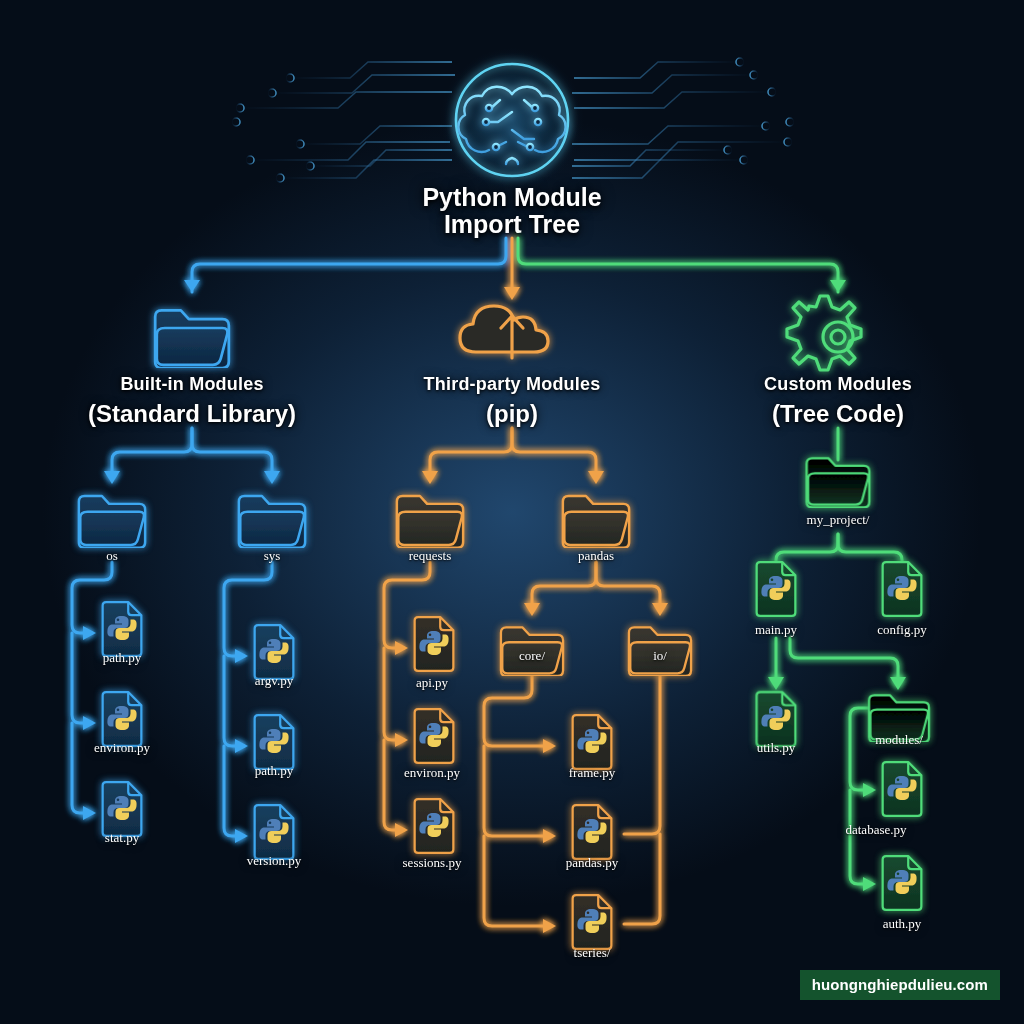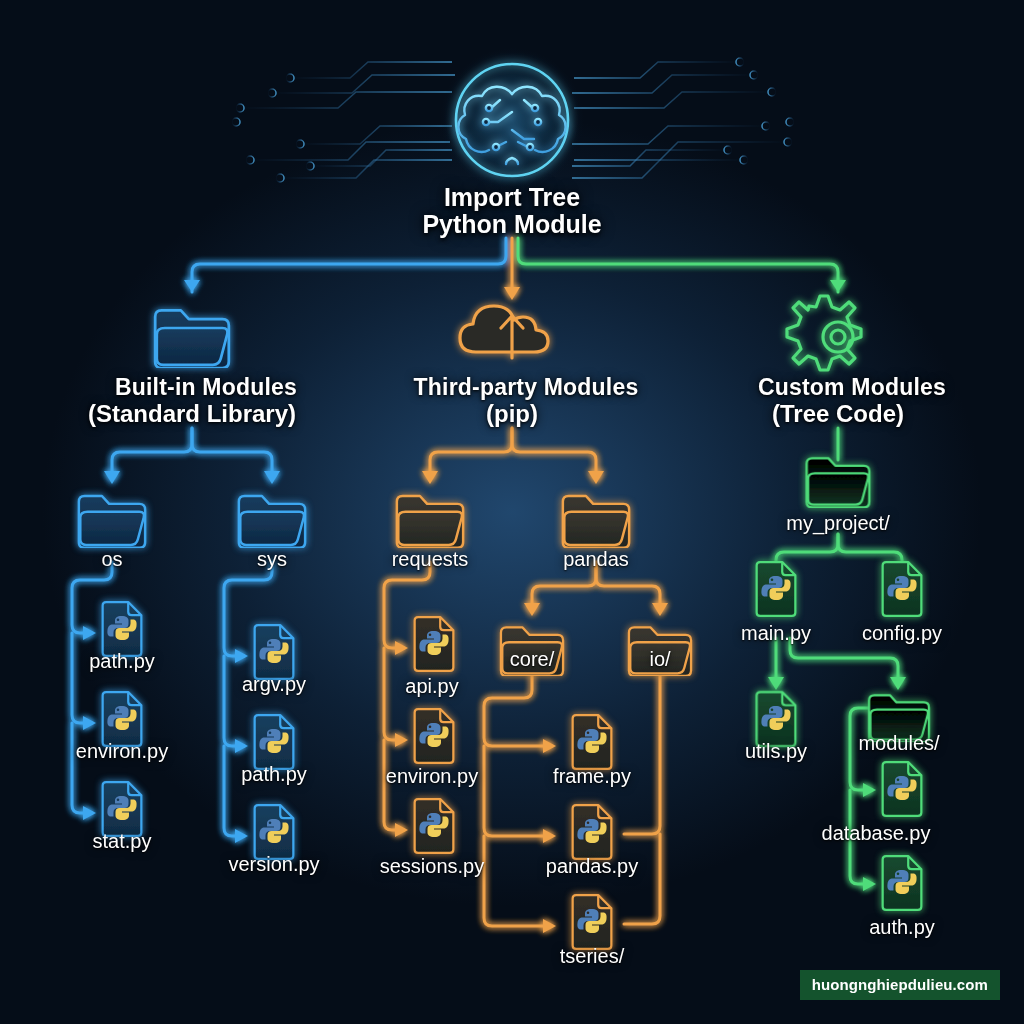--- a/index.html
+++ b/index.html
@@ -10,22 +10,22 @@
       radial-gradient(ellipse 70% 58% at 50% 52%, #1a3category 0%, transparent 70%),
       radial-gradient(ellipse 68% 56% at 50% 50%, #193busy 0%, transparent 72%),
       #061120;
   }
   #bgwash{
     position:absolute;inset:0;
     background:radial-gradient(ellipse 62% 52% at 50% 50%, rgba(34,74,114,.95) 0%, rgba(20,48,78,.55) 45%, rgba(8,22,40,0) 74%);
   }
   svg.layer{position:absolute;left:0;top:0;width:1024px;height:1024px;overflow:visible;}
   .lbl{position:absolute;color:#fff;white-space:nowrap;transform:translate(-50%,0);text-align:center;}
-  .node-lbl{font-size:20px;text-shadow:0 0 8px rgba(0,0,0,.85),0 1px 2px #000;}
-  .cat-title{font-size:23px;font-weight:bold;letter-spacing:.2px;text-shadow:0 0 10px rgba(0,0,0,.9),0 1px 3px #000;margin-left:14px;}
+  .node-lbl{font-size:13px;text-shadow:0 0 8px rgba(0,0,0,.85),0 1px 2px #000;font-family:Liberation Serif, serif;}
+  .cat-title{font-size:18px;font-weight:bold;letter-spacing:.2px;text-shadow:0 0 10px rgba(0,0,0,.9),0 1px 3px #000;}
   .cat-sub{font-size:24px;text-shadow:0 0 10px rgba(0,0,0,.9),0 1px 3px #000;font-weight:bold;}
   #title{
     position:absolute;left:512px;top:184px;transform:translate(-50%,0);
     text-align:center;color:#fff;font-size:25px;font-weight:bold;line-height:1.08;
     text-shadow:0 0 14px rgba(0,0,0,.95),0 2px 4px #000;
   }
   #watermark{
     position:absolute;right:24px;bottom:24px;
     background:#14532d;color:#fff;font-size:15px;font-weight:bold;
     padding:6px 12px 7px;letter-spacing:.1px;
@@ -136,22 +136,22 @@
       <circle cx="535" cy="108" r="3.1" fill="#0d2740"></circle>
       <circle cx="486" cy="122" r="3.1" fill="#0d2740"></circle>
       <circle cx="538" cy="122" r="3.1" fill="#0d2740"></circle>
       <circle cx="496" cy="147" r="3.1" fill="#0d2740"></circle>
       <circle cx="530" cy="147" r="3.1" fill="#0d2740"></circle>
       <path d="M512,158 c0,0 -6,2 -6,6 M512,158 c0,0 6,2 6,6"></path>
     </g>
   </svg>
 
   <div id="title">
+    <div>Python Module</div>
     <div>Import Tree</div>
-    <div>Python Module</div>
   </div>
 
   <svg class="layer">
     <g filter="url(#lineGlow)" fill="none" stroke-width="3" stroke-linecap="round" stroke-linejoin="round">
 
       <g stroke="#3ea7f0">
         <path d="M506,238 V256 Q506,264 498,264 H200 Q192,264 192,272 V292"></path>
         <path d="M192,292 l-8,-12 h16 z" fill="#3ea7f0" stroke="none"></path>
       </g>
 

